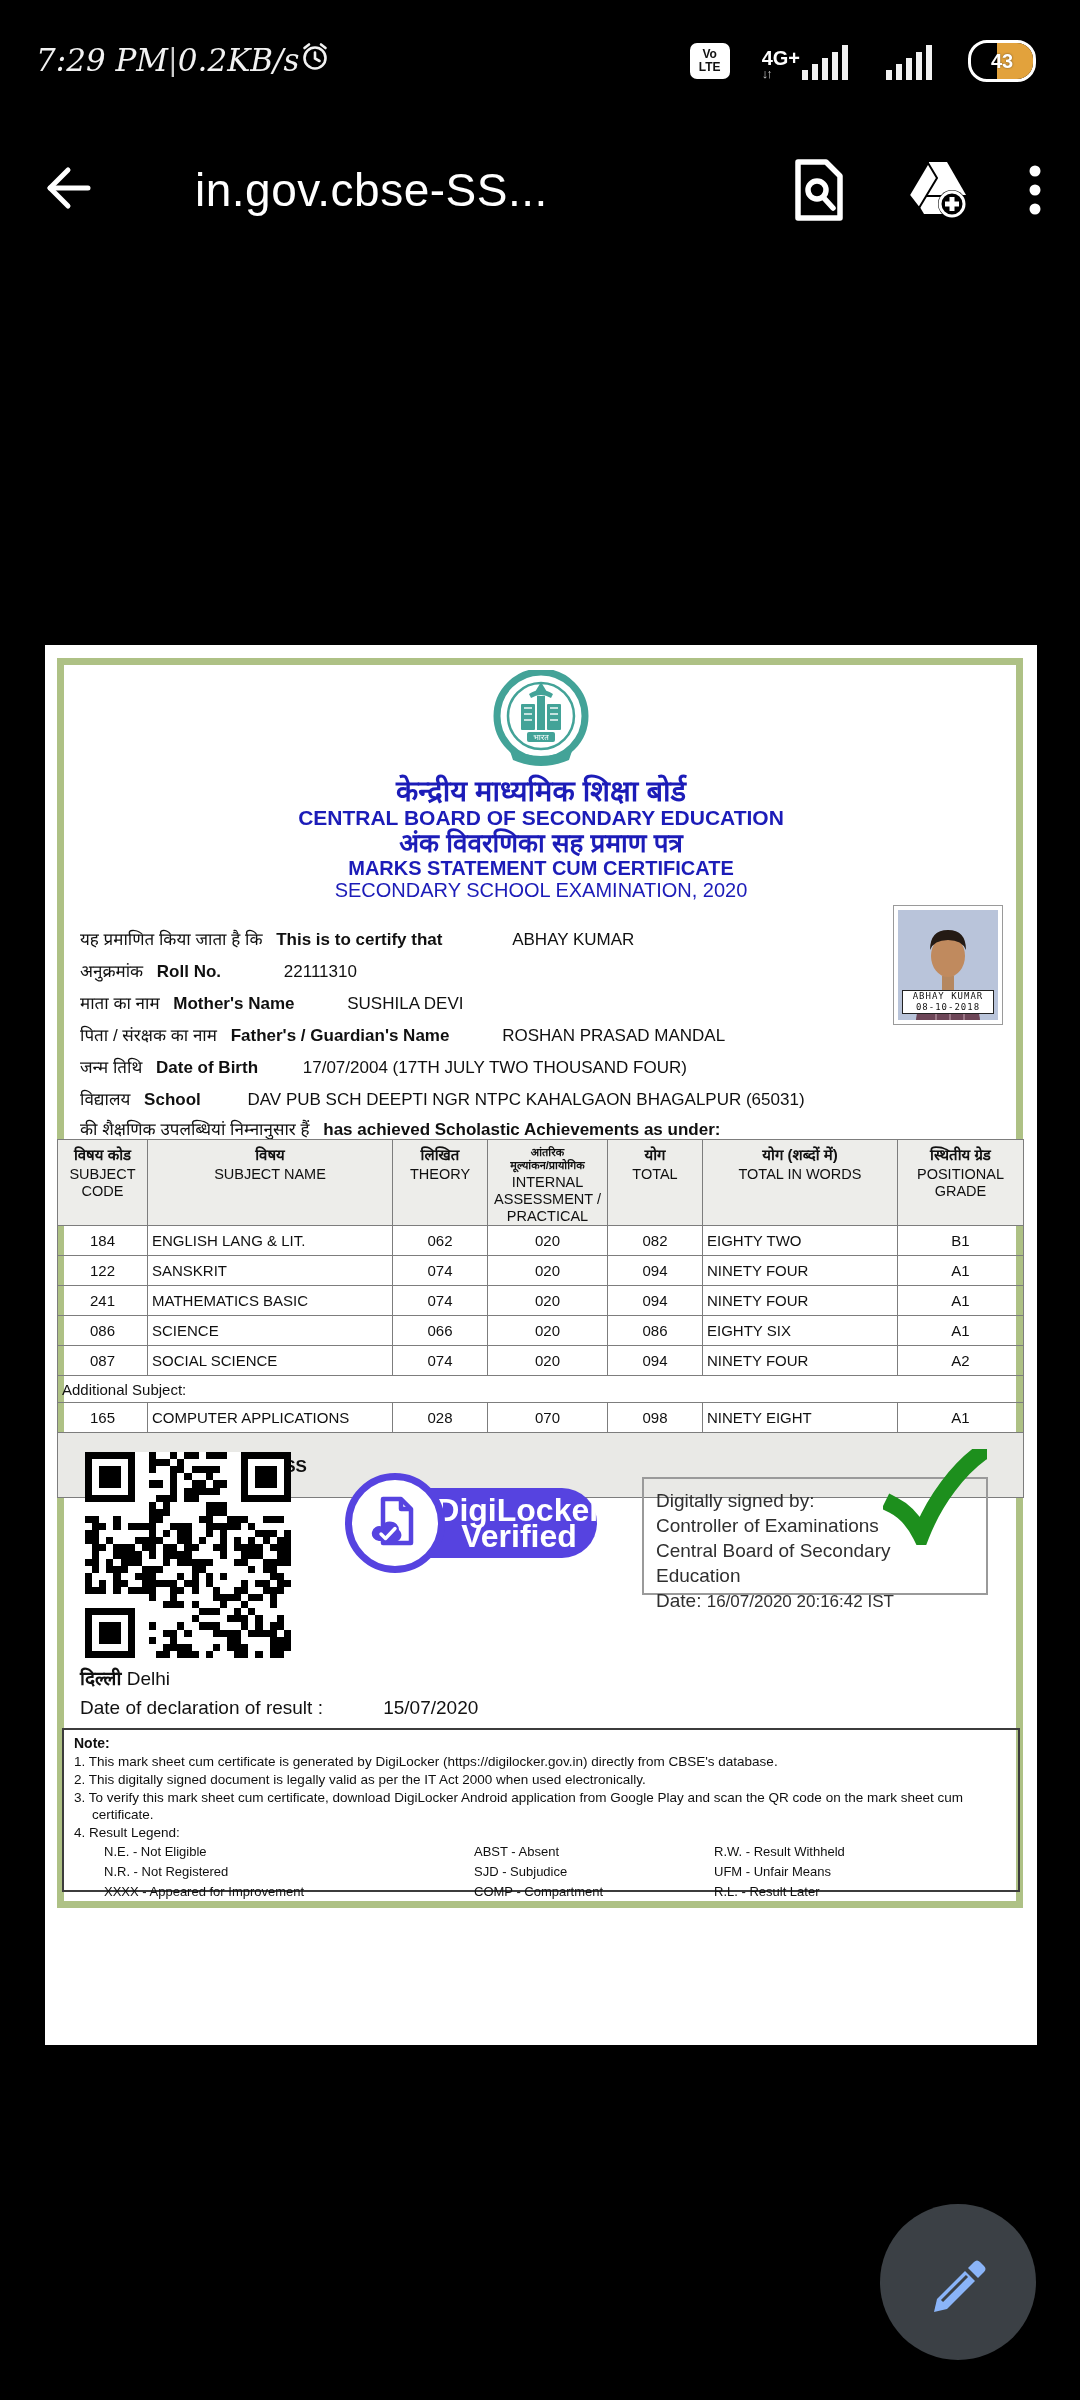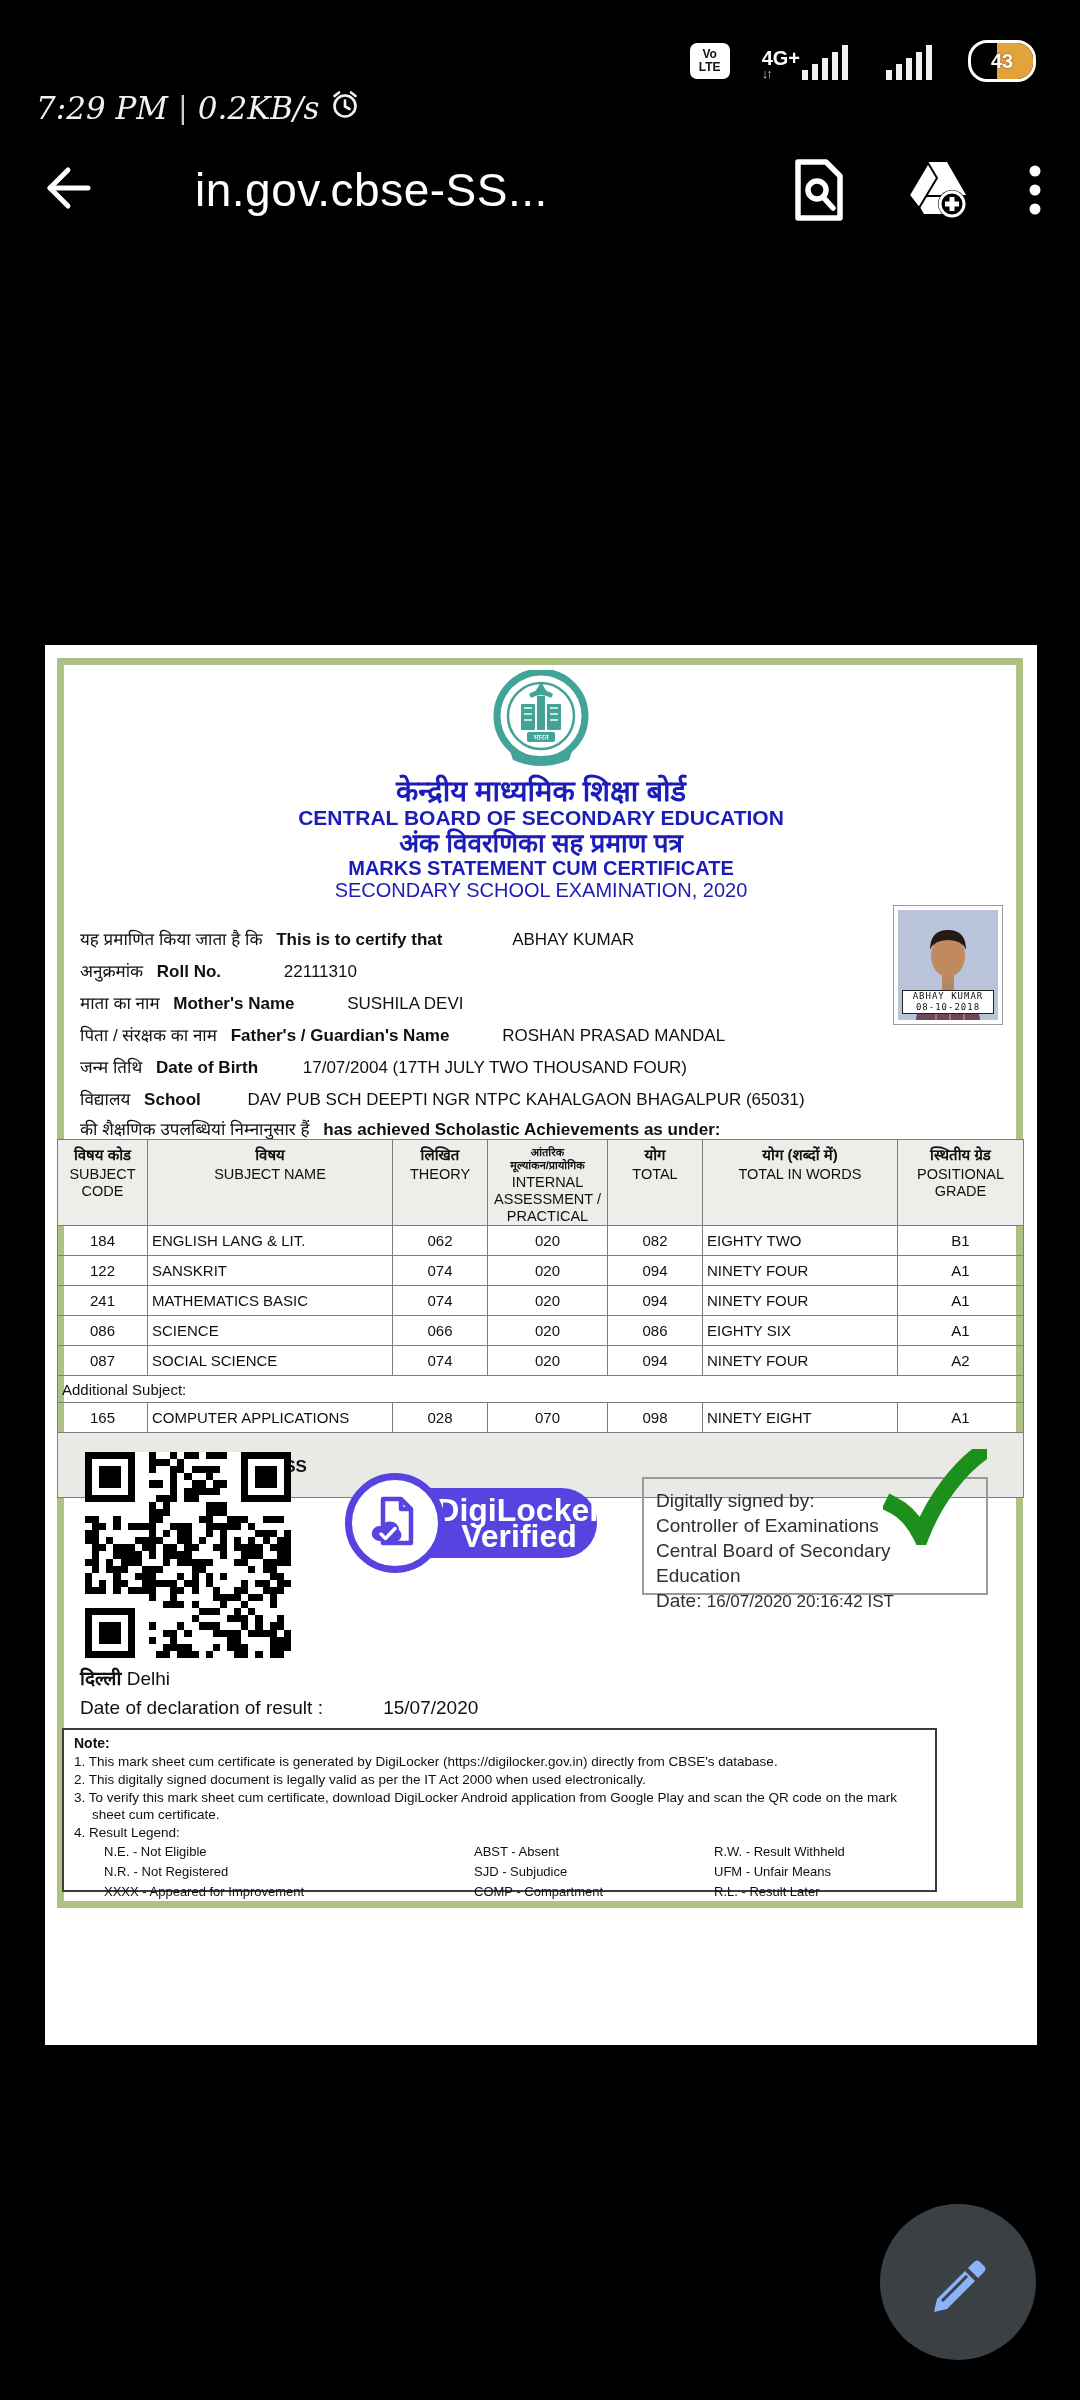--- a/index.html
+++ b/index.html
@@ -1,22 +1,22 @@
 <!DOCTYPE html>
 <html><head>
 <meta charset="utf-8">
 <style>
   html,body{margin:0;padding:0;background:#000;}
   .screen{position:relative;width:1080px;height:2400px;background:#000;overflow:hidden;
           font-family:"Liberation Sans",sans-serif;}
 
   
   .status-bar{position:absolute;left:0;top:0;width:1080px;height:100px;}
-  .sb-left{position:absolute;left:36px;top:40px;display:flex;align-items:center;gap:10px;
-           color:#f2f2f2;font-family:"DejaVu Serif",serif;font-style:italic;font-size:31px;margin-top:48px;}
+  .sb-left{position:absolute;left:36px;top:40px;display:flex;align-items:center;
+           color:#f2f2f2;font-family:"DejaVu Serif",serif;font-style:italic;font-size:31px;}
   .sb-div{opacity:.85;font-size:29px;}
   .sb-right{position:absolute;right:44px;top:40px;display:flex;align-items:center;gap:32px;text-align:center;}
   .volte{background:#fff;color:#111;border-radius:7px;width:40px;height:36px;display:flex;
          flex-direction:column;align-items:center;justify-content:center;font-weight:bold;
          font-size:12px;line-height:13px;}
   .netblock{display:flex;align-items:flex-end;gap:2px;}
   .netlabels{display:flex;flex-direction:column;align-items:flex-start;margin-right:-2px;}
   .fourg{color:#fff;font-size:20px;font-weight:bold;line-height:17px;}
   .netarrows{color:#cfcfcf;font-size:13px;line-height:13px;letter-spacing:-2px;}
   .battery{position:relative;width:62px;height:36px;border:3px solid #fff;border-radius:19px;
@@ -85,21 +85,21 @@
   .sig-box{position:absolute;left:597px;top:832px;width:346px;height:118px;border:2px solid #9a9a9a;
            box-sizing:border-box;padding:9px 12px;color:#2f2f2f;font-size:19px;line-height:25px;}
   .sig-date small{font-size:17px;}
   .sig-check{position:absolute;left:838px;top:804px;width:104px;height:96px;z-index:3;}
 
   .place{position:absolute;left:35px;top:1020px;font-size:19px;}
   .place .hi{font-weight:bold;}
   .decl{position:absolute;left:35px;top:1052px;font-size:19px;}
   .decl .val{margin-left:55px;}
 
-  .note-box{position:absolute;left:17px;top:1083px;width:875px;height:164px;border:2px solid #3c3c3c;
+  .note-box{position:absolute;left:17px;top:1083px;width:958px;height:164px;border:2px solid #3c3c3c;
             box-sizing:border-box;padding:5px 10px;font-size:13.5px;line-height:17px;color:#101010;}
   .note-title{font-weight:bold;font-size:14px;}
   .note-item{padding-left:18px;text-indent:-18px;margin-top:1px;}
   .legend-title{margin-top:1px;}
   .legend{display:grid;grid-template-columns:370px 240px auto;margin-left:30px;margin-top:3px;
           row-gap:5px;font-size:13px;line-height:15px;}
 
   .fab{position:absolute;left:880px;top:2204px;width:156px;height:156px;border-radius:50%;
        background:#3b4045;display:flex;align-items:center;justify-content:center;}
 </style>

